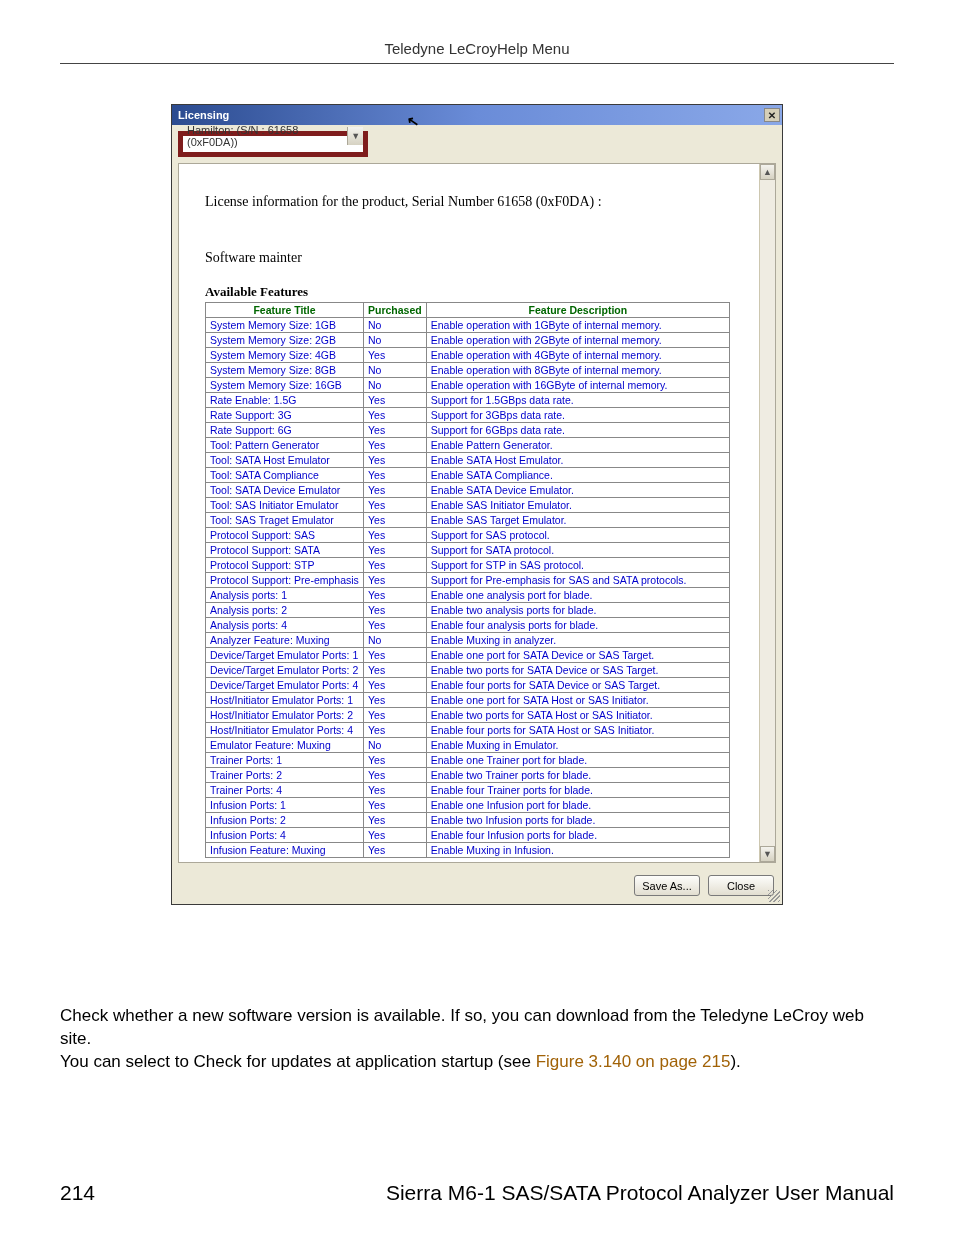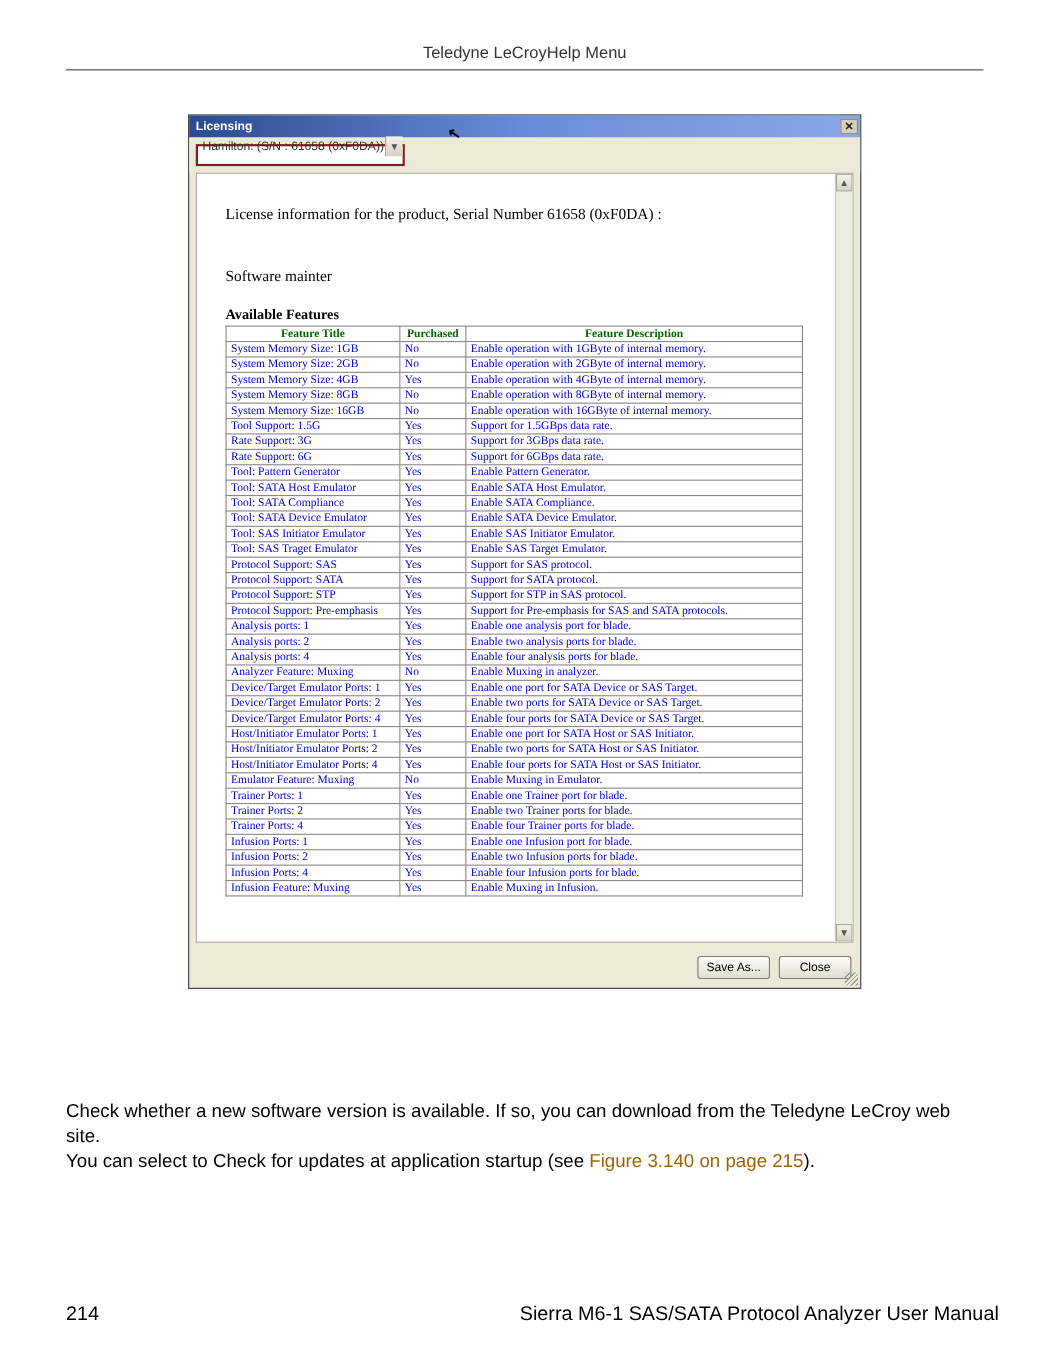--- a/index.html
+++ b/index.html
@@ -62,21 +62,21 @@
     transform: rotate(-10deg);
   }
   .selector-row {
     padding: 6px;
     background: #ece9d8;
     display: flex;
   }
   .selector {
     width: 190px;
     height: 20px;
-    border: 2px solid #7f1d1d;
+    border: 5px solid #7f1d1d;
     background: #fff;
     display: flex;
     align-items: center;
     justify-content: space-between;
     padding: 0 0 16px 4px;
     font-size: 11px;
     color: #333;
   }
   .selector .chevron {
     width: 16px; height: 18px;
@@ -121,21 +121,21 @@
     margin-bottom: 18px;
     margin-top: 40px;
   }
   .avail-features {
     font-size: 13px; font-weight: bold; color: #000;
     margin-bottom: 2px;
   }
   table.features {
     border-collapse: collapse;
     width: 525px;
-    font-family: Liberation Serif, serif;
+    font-family: Liberation Sans, sans-serif;
     font-size: 10.5px;
   }
   table.features th, table.features td {
     border: 1px solid #888;
     padding: 1px 4px;
     text-align: left;
     white-space: nowrap;
     overflow: hidden;
   }
   table.features th {
@@ -172,24 +172,24 @@
   .body-text {
     font-size: 17px;
     color: #000;
     margin-top: 100px;
     line-height: 1.35;
   }
   .link { color: #a16207; }
   .footer {
     position: absolute;
     bottom: 30px;
-    left: 60px; right: 46px;
+    left: 60px; right: 60px;
     display: flex;
     justify-content: space-between;
-    font-size: 18px;
+    font-size: 21px;
     color: #000;
   }
 </style>
 </head>
 <body>
 
 <div class="page">
   <div class="header-row">
     <span>Teledyne LeCroy</span>
     <span>Help Menu</span>
@@ -246,21 +246,21 @@
                 <td class="title">System Memory Size: 8GB</td>
                 <td class="purch">No</td>
                 <td class="desc">Enable operation with 8GByte of internal memory.</td>
               </tr>
               <tr>
                 <td class="title">System Memory Size: 16GB</td>
                 <td class="purch">No</td>
                 <td class="desc">Enable operation with 16GByte of internal memory.</td>
               </tr>
               <tr>
-                <td class="title">Tool Support: 1.5G</td>
+                <td class="title">Rate Enable: 1.5G</td>
                 <td class="purch">Yes</td>
                 <td class="desc">Support for 1.5GBps data rate.</td>
               </tr>
               <tr>
                 <td class="title">Rate Support: 3G</td>
                 <td class="purch">Yes</td>
                 <td class="desc">Support for 3GBps data rate.</td>
               </tr>
               <tr>
                 <td class="title">Rate Support: 6G</td>

